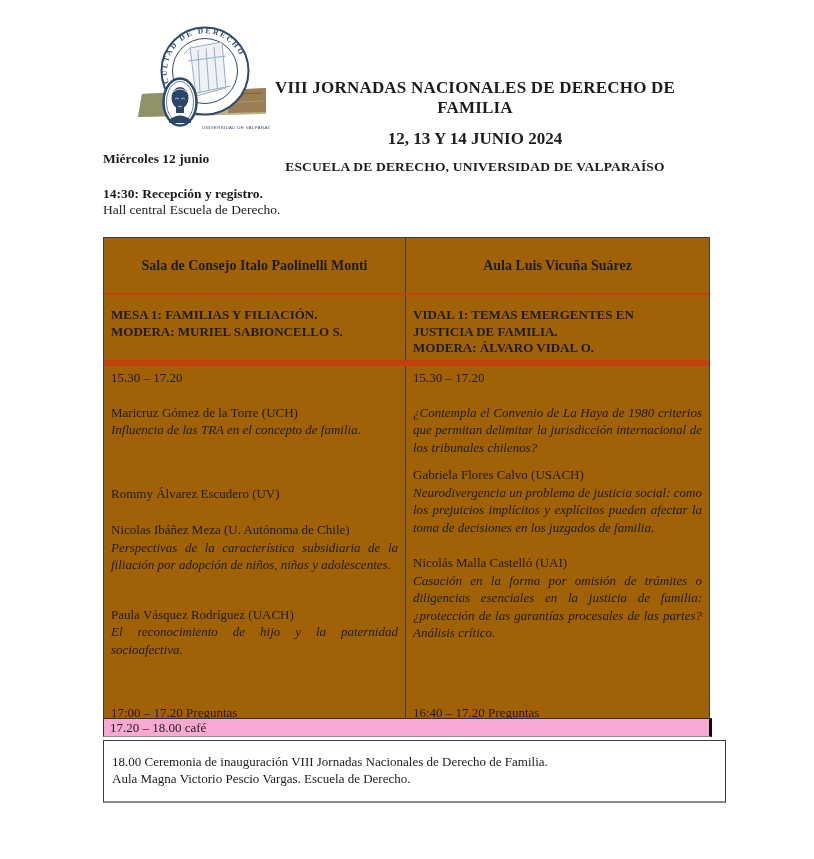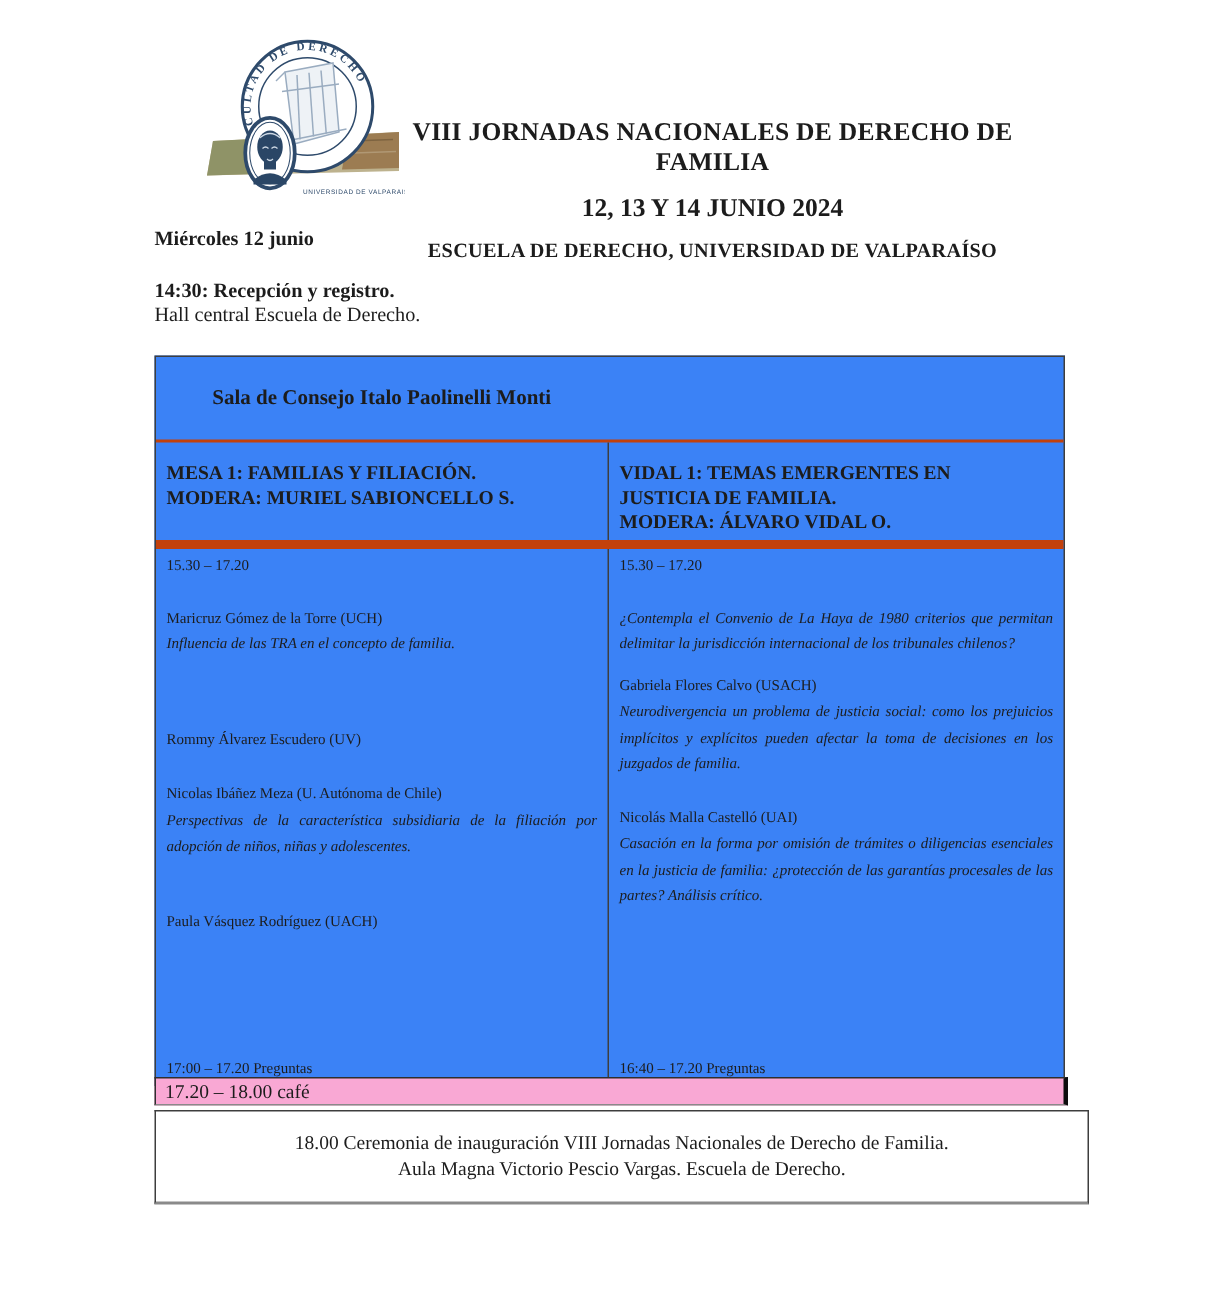--- a/index.html
+++ b/index.html
@@ -15,48 +15,48 @@
   .t1{font-size:17px;font-weight:bold;letter-spacing:.2px;line-height:20px;margin-top:48px;}
   .t2{font-size:17px;font-weight:bold;margin-top:11px;line-height:20px;}
   .t3{font-size:13.5px;font-weight:bold;margin-top:10px;line-height:16px;letter-spacing:.2px;}
 
   
   #intro{left:103px;top:151px;width:560px;font-size:13.5px;line-height:16px;}
   .intro-day{font-weight:bold;}
   .intro-event{font-weight:bold;margin-top:19px;}
 
   
-  #grid{left:103px;top:237px;width:607px;border:1px solid #3e3e3e;box-sizing:border-box;background:#3b82f6;}
+  #grid{left:103px;top:237px;width:607px;border:1px solid #3e3e3e;box-sizing:border-box;background:#a16207;}
   .trow{display:flex;}
   .trow+.trow{border-top:6px solid #c2410c;}
   .cell{box-sizing:border-box;}
   .c-left{width:301px;}
   .c-right{flex:1;border-left:1px solid #3e3e3e;}
   .row-rooms{height:55px;}
   .row-rooms .cell{display:flex;align-items:center;justify-content:center;
     font-size:14px;font-weight:bold;text-align:center;padding:0 10px;}
   .row-mesa{height:65px;border-top-width:2px !important;}
   .row-mesa .cell{padding:12px 7px 0;font-size:13px;font-weight:bold;line-height:16.5px;}
   .row-session{height:357px;}
-  .row-session .cell{padding:3px 7px 2px;font-size:10px;line-height:17.5px;
+  .row-session .cell{padding:3px 7px 2px;font-size:13px;line-height:17.5px;
     display:flex;flex-direction:column;}
   .talk .talk-title{font-style:italic;text-align:justify;}
   .mt17{margin-top:17px;} .mt46{margin-top:46px;} .mt19{margin-top:19px;}
   .mt32{margin-top:32px;} .mt10{margin-top:10px;} .mt18{margin-top:18px;}
   .questions{margin-top:auto;}
 
   
   #coffee{left:103px;top:718px;width:609px;height:19px;box-sizing:border-box;
     border:1px solid #2f2f2f;border-right:3px solid #0d0d0d;border-bottom-color:#8a8a8a;
     font-size:13px;line-height:16px;padding:1px 0 0 6px;background:#f9a8d4;}
 
   
   #ceremony{left:103px;top:740px;width:623px;height:63px;box-sizing:border-box;
     border:1px solid #3e3e3e;border-bottom:2px solid #8a8a8a;
-    padding:12px 8px 0;font-size:13px;line-height:17px;background:#fff;text-align:center;}
+    padding:12px 8px 0;font-size:13px;line-height:17px;background:#fff;}
 </style>
 </head>
 <body>
 
 <div class="abs" id="logo">
   <svg width="132" height="124" viewBox="0 0 132 124">
     <defs>
       <path id="ringPath" d="M 40 82 A 38 38 0 1 1 94 82"></path>
     </defs>
 
@@ -108,20 +108,21 @@
 <div class="abs" id="intro">
   <div class="intro-day">Miércoles 12 junio</div>
   <div class="intro-event">14:30: Recepción y registro.</div>
   <div class="intro-loc">Hall central Escuela de Derecho.</div>
 </div>
 
 <div class="abs" id="grid">
 
   <div class="trow row-rooms">
     <div class="cell c-left">Sala de Consejo Italo Paolinelli Monti</div>
+    <div class="cell c-right">Aula Luis Vicuña Suárez</div>
   </div>
 
   <div class="trow row-mesa">
     <div class="cell c-left">
       <div>MESA 1: FAMILIAS Y FILIACIÓN.</div>
       <div>MODERA: MURIEL SABIONCELLO S.</div>
     </div>
     <div class="cell c-right">
       <div>VIDAL 1: TEMAS EMERGENTES EN</div>
       <div>JUSTICIA DE FAMILIA.</div>
@@ -138,20 +139,21 @@
       </div>
       <div class="talk mt46">
         <div>Rommy Álvarez Escudero (UV)</div>
       </div>
       <div class="talk mt19">
         <div>Nicolas Ibáñez Meza (U. Autónoma de Chile)</div>
         <div class="talk-title">Perspectivas de la característica subsidiaria de la filiación por adopción de niños, niñas y adolescentes.</div>
       </div>
       <div class="talk mt32">
         <div>Paula Vásquez Rodríguez (UACH)</div>
+        <div class="talk-title">El reconocimiento de hijo y la paternidad socioafectiva.</div>
       </div>
       <div class="questions">17:00 – 17.20 Preguntas</div>
     </div>
 
     <div class="cell c-right">
       <div class="time">15.30 – 17.20</div>
       <div class="talk mt17">
         <div class="talk-title">¿Contempla el Convenio de La Haya de 1980 criterios que permitan delimitar la jurisdicción internacional de los tribunales chilenos?</div>
       </div>
       <div class="talk mt10">

